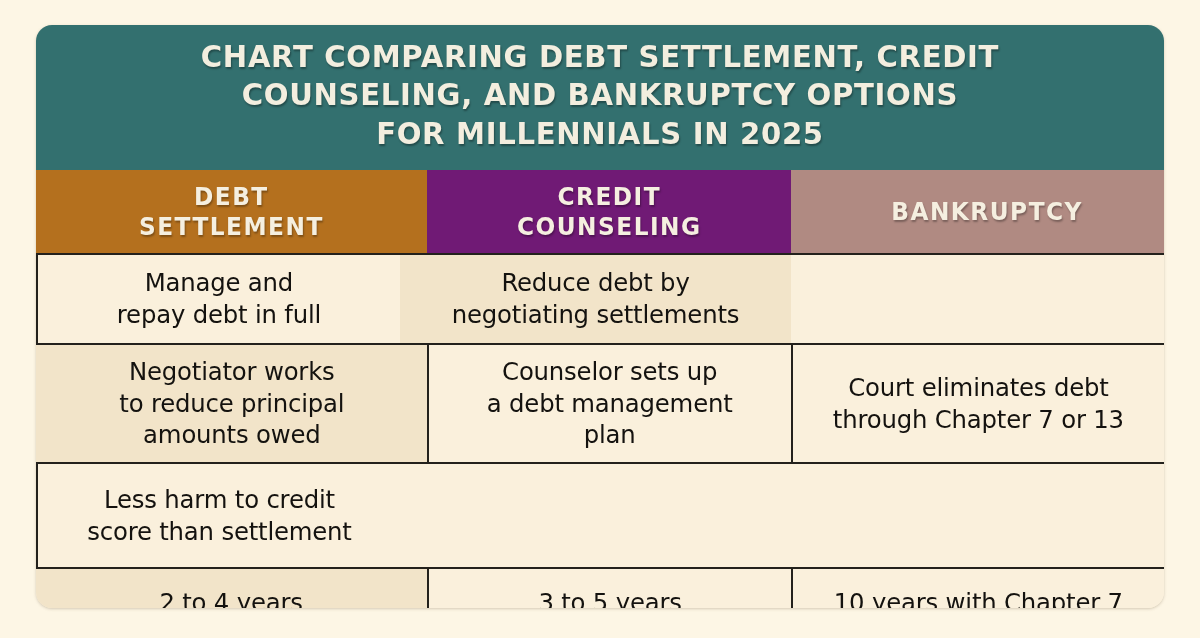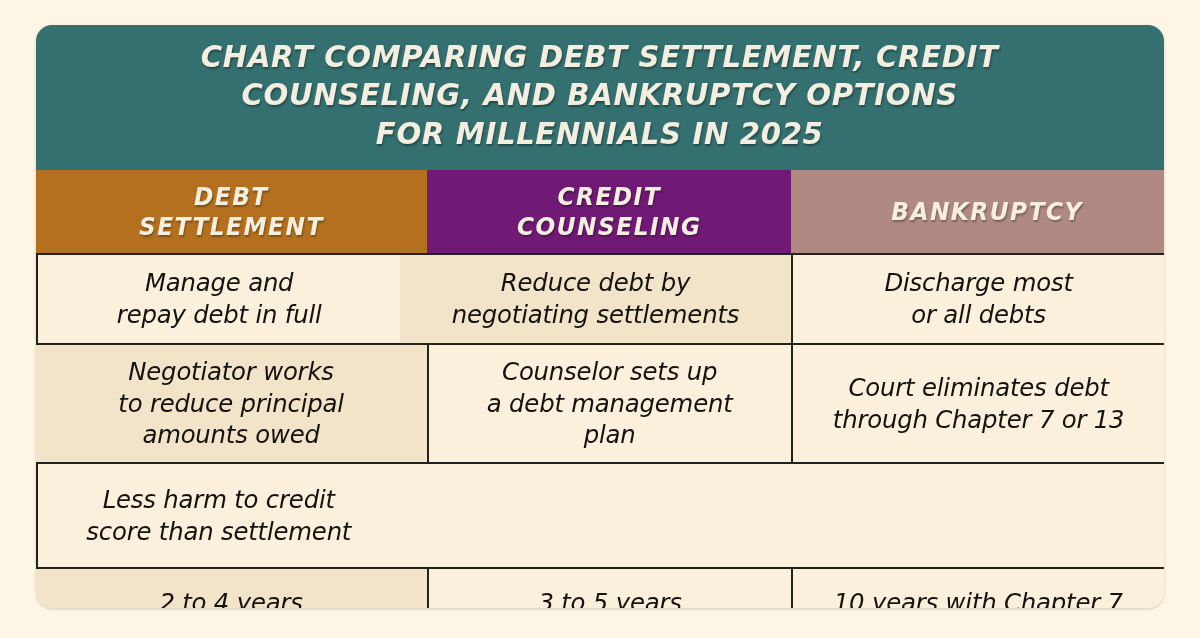--- a/index.html
+++ b/index.html
@@ -8,21 +8,20 @@
     width:1200px; height:638px;
     background:#FDF6E5;
     font-family:"Liberation Sans", sans-serif;
     overflow:hidden;
   }
 
   .page {
     position:relative;
     width:1200px; height:572px;
     background:#FDF6E5;
-    font-style:italic;
   }
 
   
   .table-card {
     position:absolute;
     left:36px; top:25px;
     width:1128px; height:583px;
     border-radius:16px;
     overflow:hidden;
     background:#FAF0DC;
@@ -136,24 +135,20 @@
 
     <div class="grid-row row-h-88">
       <div class="cell col-2">
         <span class="body-text">Manage and
 repay debt in full</span>
       </div>
       <div class="cell col-1">
         <span class="body-text">Reduce debt by
 negotiating settlements</span>
       </div>
-      <div class="cell col-3">
-        <span class="body-text">Discharge most
-or all debts</span>
-      </div>
     </div>
 
     <div class="grid-row row-h-117">
       <div class="cell col-1">
         <span class="body-text">Negotiator works
 to reduce principal
 amounts owed</span>
       </div>
       <div class="cell col-2">
         <span class="body-text">Counselor sets up

